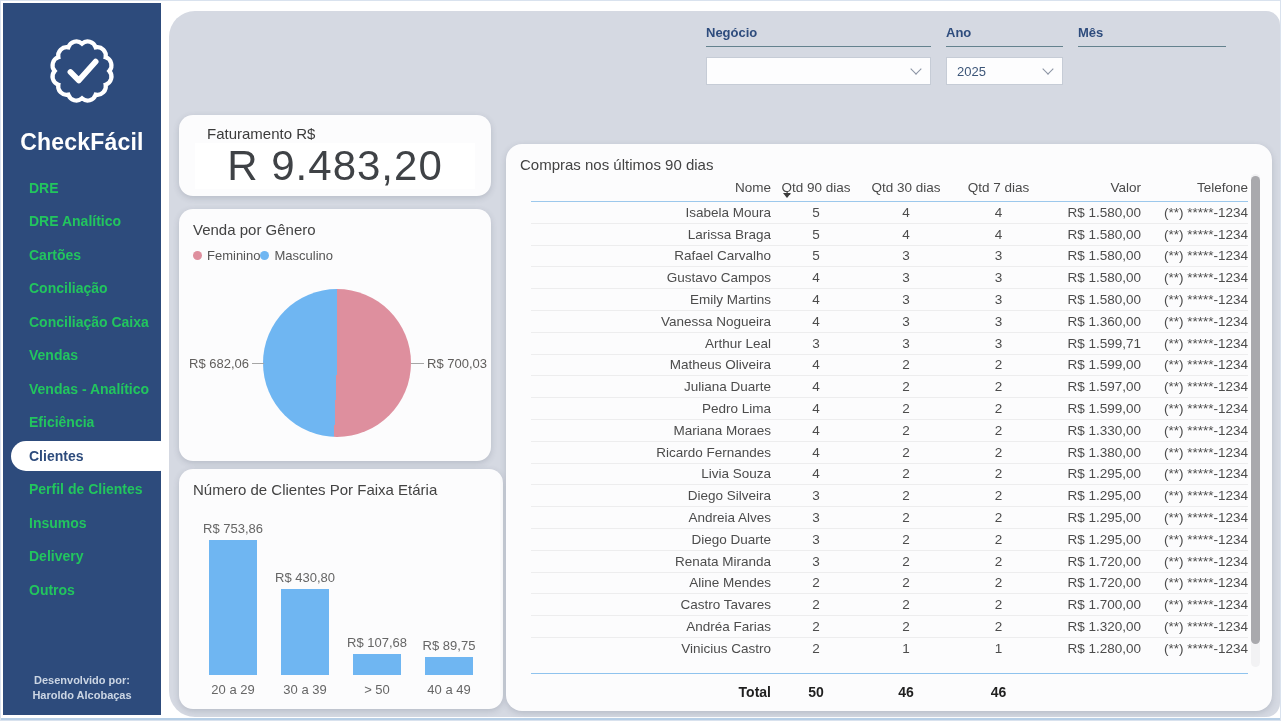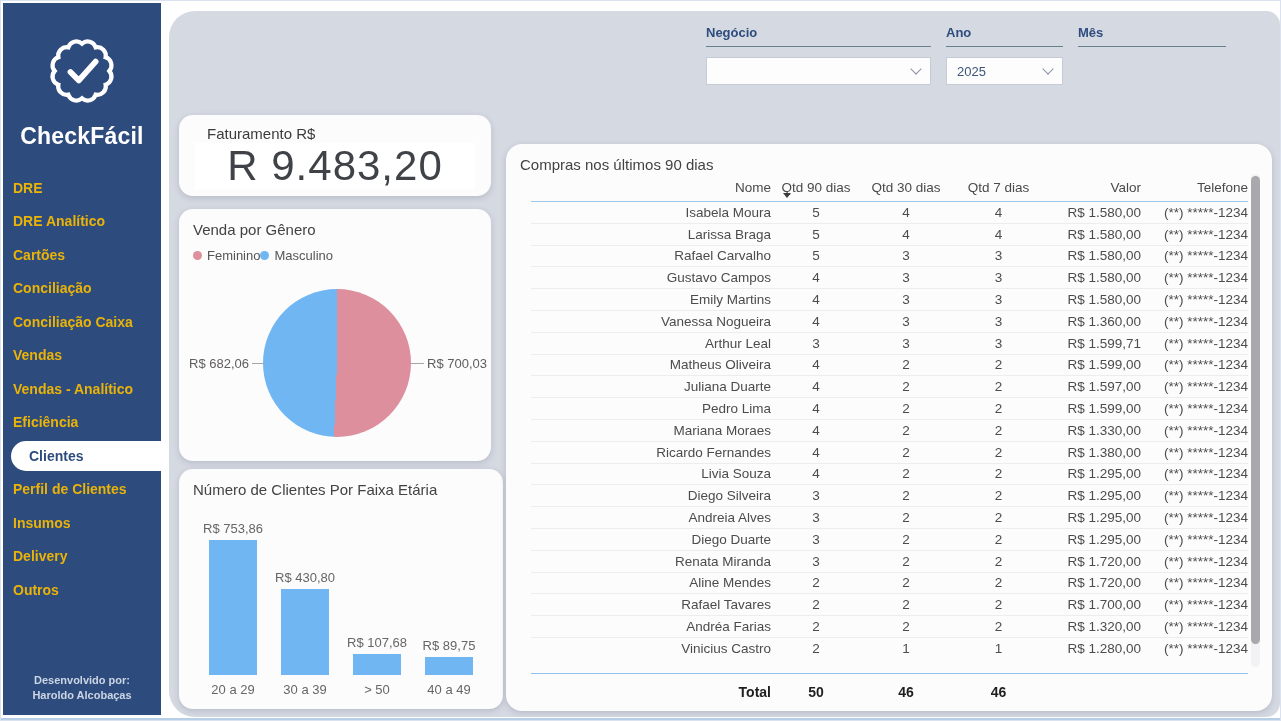--- a/index.html
+++ b/index.html
@@ -4,23 +4,23 @@
 <style>
   * { margin:0; padding:0; box-sizing:border-box; }
   html,body { background:#fff; }
   body { font-family:"Liberation Sans", sans-serif; }
   .screen { position:relative; width:1281px; height:721px; background:#fff; border:1px solid #d9e2ee; overflow:hidden; }
   .screen::after { content:""; position:absolute; left:0; right:0; bottom:0; height:2px; background:#b7cfe6; }
 
   
   .sidebar { position:absolute; left:2px; top:2px; width:158px; height:712px; background:#2d4b7c; }
   .logo-wrap { margin-top:26px; text-align:center; }
-  .brand { margin-top:6px; text-align:center; color:#fff; font-size:23px; font-weight:700; letter-spacing:.2px; }
+  .brand { margin-top:12px; text-align:center; color:#fff; font-size:23px; font-weight:700; letter-spacing:.2px; }
   .nav { position:absolute; top:168px; left:0; right:0; }
-  .nav-item { height:33.5px; display:flex; align-items:center; padding-left:10px; color:#eab308;
+  .nav-item { height:33.5px; display:flex; align-items:center; padding-left:26px; color:#22c55e;
               font-size:14px; font-weight:700; cursor:pointer; white-space:nowrap; }
   .nav-item.selected { background:#fff; color:#2d4b7c; border-radius:17px; margin-left:8px; margin-right:-14px;
                        padding-left:18px; height:30px; margin-top:2px; margin-bottom:1.5px; }
   .dev-credit { position:absolute; bottom:12px; left:0; right:0; text-align:center; color:#ccd6e4;
                 font-size:11px; font-weight:700; line-height:1.35; }
 
   
   .panel { position:absolute; left:168px; top:10px; width:1111px; height:706px; background:#d5d9e2;
            border-radius:26px 14px 14px 26px; }
 
@@ -414,21 +414,21 @@
         <div class="tr">
           <div class="c-name">Aline Mendes</div>
           <div class="c-num">2</div>
           <div class="c-num">2</div>
           <div class="c-num">2</div>
           <div class="c-right">R$ 1.720,00</div>
           <div class="c-right">(**) *****-1234</div>
         </div>
 
         <div class="tr">
-          <div class="c-name">Rafael Tavares</div>
+          <div class="c-name">Castro Tavares</div>
           <div class="c-num">2</div>
           <div class="c-num">2</div>
           <div class="c-num">2</div>
           <div class="c-right">R$ 1.700,00</div>
           <div class="c-right">(**) *****-1234</div>
         </div>
 
         <div class="tr">
           <div class="c-name">Andréa Farias</div>
           <div class="c-num">2</div>

